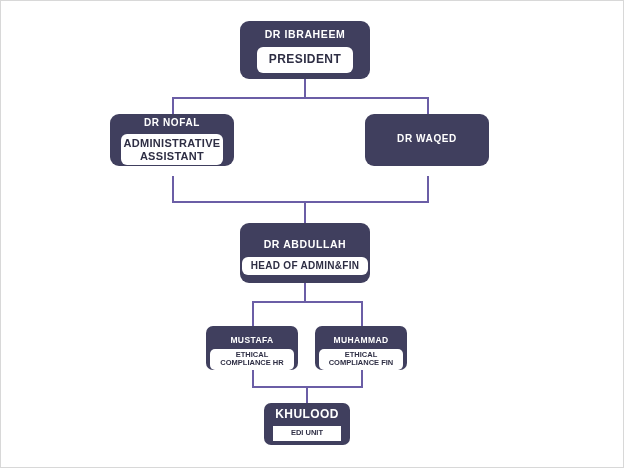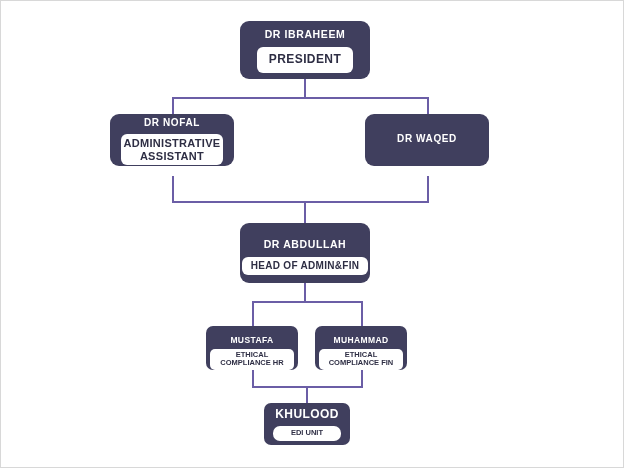--- a/index.html
+++ b/index.html
@@ -74,21 +74,21 @@
   .lvl3 .pill  { font-size: 10px; padding: 3px 9px; letter-spacing: 0.3px; }
 
   
   .lvl4 { width: 92px; height: 44px; border-radius: 7px; padding-top: 10px; }
   .lvl4 .title { font-size: 8.5px; margin-bottom: 3px; letter-spacing: 0.4px; }
   .lvl4 .pill  { font-size: 7.5px; width: 84px; padding: 2px 3px; border-radius: 5px; }
 
   
   .lvl5 { width: 86px; height: 42px; border-radius: 7px; padding-top: 1px; }
   .lvl5 .title { font-size: 12px; margin-bottom: 4px; letter-spacing: 0.4px; }
-  .lvl5 .pill  { font-size: 7.5px; width: 68px; height: 15px; border-radius: 7px; }
+  .lvl5 .pill  { font-size: 7.5px; width: 68px; height: 15px; border-radius: 0; }
 </style>
 </head>
 <body>
 
 <div id="canvas">
 
   <div class="conn conn-v" style="left:303px; top:78px; height:18px;"></div>
 
   <div class="conn conn-h" style="left:172px; top:96px; width:256px;"></div>
 

